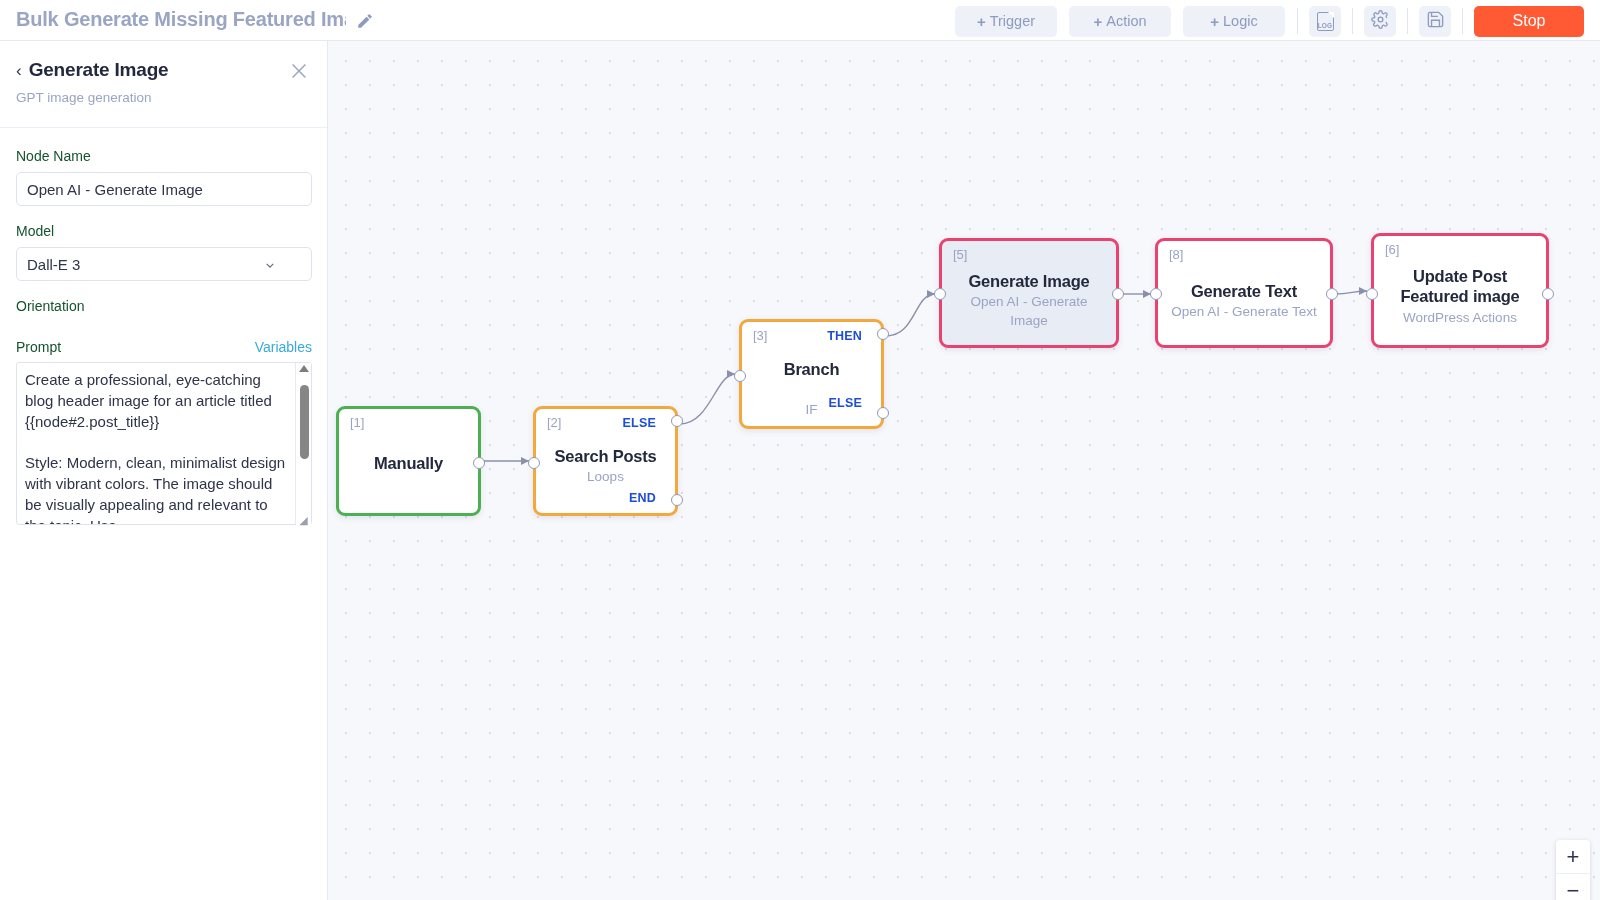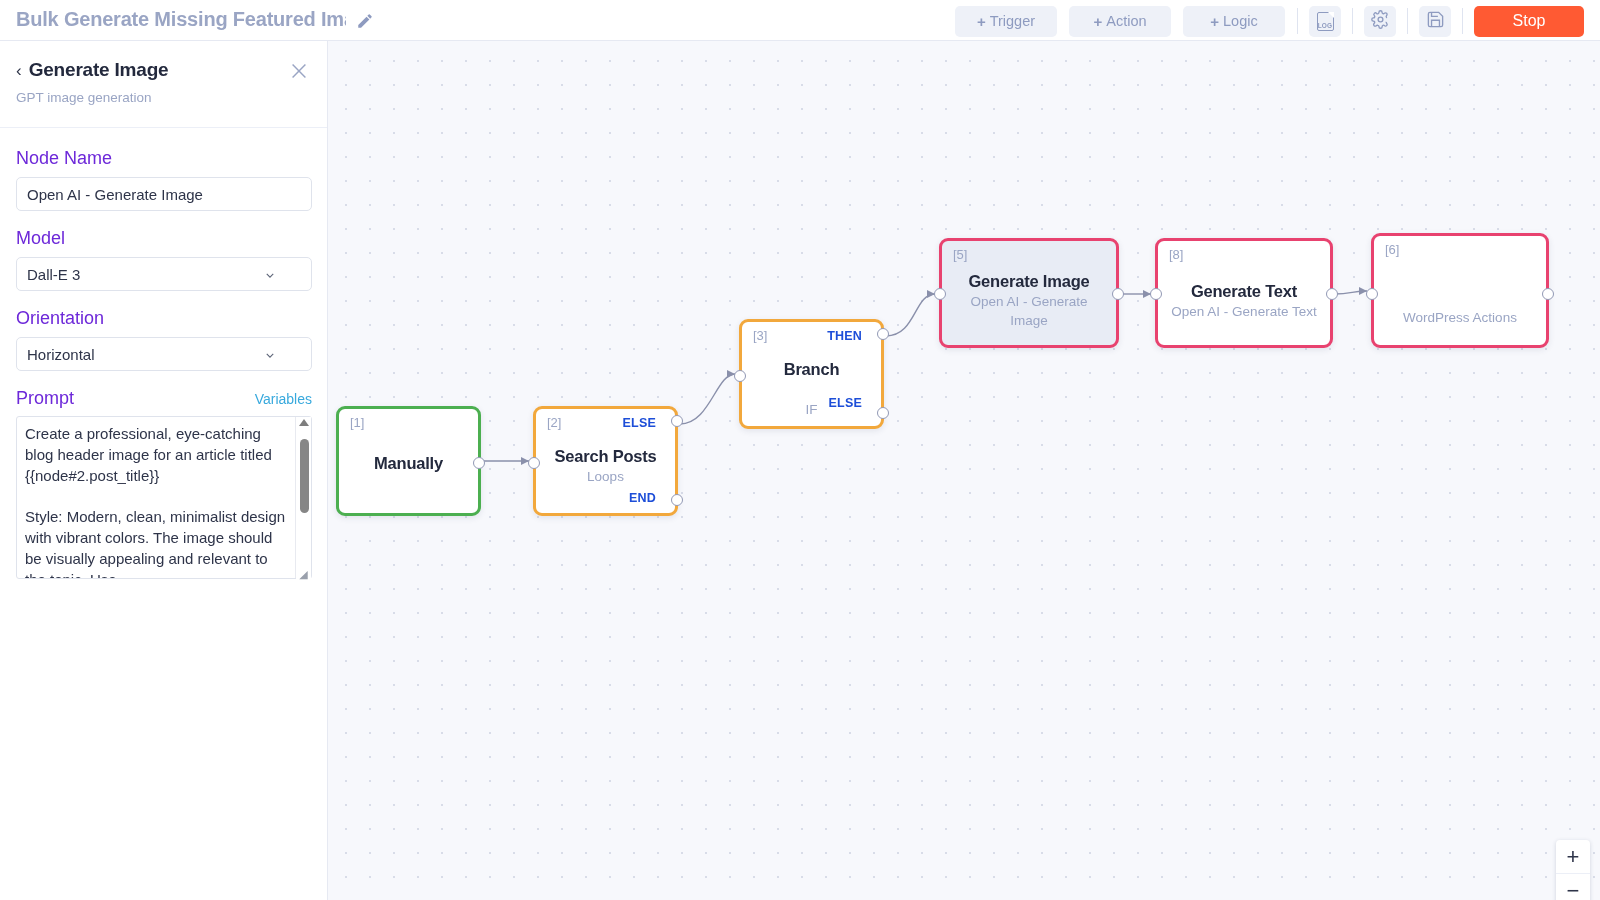--- a/index.html
+++ b/index.html
@@ -89,21 +89,21 @@
   .sb-chevron { font-size: 17px; color: #2e3449; font-weight: 400; line-height: 1; }
   .sb-title { font-size: 19px; font-weight: 700; color: #23293d; letter-spacing: -0.2px; }
   .sb-sub { margin-top: 9px; font-size: 13.5px; color: #9aa5c4; }
   .sb-close {
     position: absolute; right: 17px; top: 19px;
     width: 22px; height: 22px; cursor: pointer; color: #9aa5c4;
   }
   .sb-divider { height: 1px; background: #eceff7; margin: 8px 0 0 0; }
   .sb-body { padding: 20px 16px 0 16px; }
   .fld-label {
-    font-size: 18px; color: #6d28d9; margin-bottom: 8px; display: block;
+    font-size: 14px; color: #14532d; margin-bottom: 8px; display: block;
   }
   .fld-input {
     width: 296px; height: 34px;
     border: 1px solid #dfe3ec; border-radius: 5px;
     padding: 0 10px; font-size: 15px; color: #2e3449;
     font-family: "Liberation Sans", sans-serif;
     background: #ffffff; outline: none;
   }
   .fld-gap { height: 17px; }
   .sel-wrap { position: relative; width: 272px; }
@@ -290,28 +290,20 @@
       <input class="fld-input" readonly="" value="Dall-E 3" style="">
       <span class="sel-chevron">
         <svg viewBox="0 0 24 24" width="14" height="13" fill="none" stroke="currentColor" stroke-width="2">
             <path d="M6 9l6 6 6-6"></path>
           </svg>
       </span>
     </div>
 
     <div class="fld-gap"></div>
     <label class="fld-label">Orientation</label>
-    <div class="sel-wrap">
-      <input class="fld-input" readonly="" value="Horizontal" style="">
-      <span class="sel-chevron">
-        <svg viewBox="0 0 24 24" width="14" height="13" fill="none" stroke="currentColor" stroke-width="2">
-            <path d="M6 9l6 6 6-6"></path>
-          </svg>
-      </span>
-    </div>
 
     <div class="fld-gap"></div>
     <div class="prompt-head">
       <span class="fld-label" style="margin:0">Prompt</span>
       <span class="vars-link">Variables</span>
     </div>
     <div class="ta-wrap">
       <textarea class="fld-textarea" style="">Create a professional, eye-catching blog header image for an article titled {{node#2.post_title}}
 
 Style: Modern, clean, minimalist design with vibrant colors. The image should be visually appealing and relevant to the topic. Use</textarea>
@@ -378,20 +370,21 @@
   <div class="node" style="left:827px; top:197px; width:178px; height:110px; border:3.5px solid #e8426f;">
     <span class="num">[8]</span>
     <span class="ttl" style="top:40px;">Generate Text</span>
     <span class="sub" style="top:61px;">Open AI - Generate Text</span>
     <span class="port" style="left:-8px; top:47px;"></span>
     <span class="port" style="right:-8px; top:47px;"></span>
   </div>
 
   <div class="node" style="left:1043px; top:192px; width:178px; height:115px; border:3.5px solid #e8426f;">
     <span class="num">[6]</span>
+    <span class="ttl" style="top:30px; padding:0 18px;">Update Post Featured image</span>
     <span class="sub" style="top:72px;">WordPress Actions</span>
     <span class="port" style="left:-8px; top:52px;"></span>
     <span class="port" style="right:-8px; top:52px;"></span>
   </div>
 
   <div class="zoomctl">
     <div>+</div>
     <div>−</div>
   </div>
 </div>

